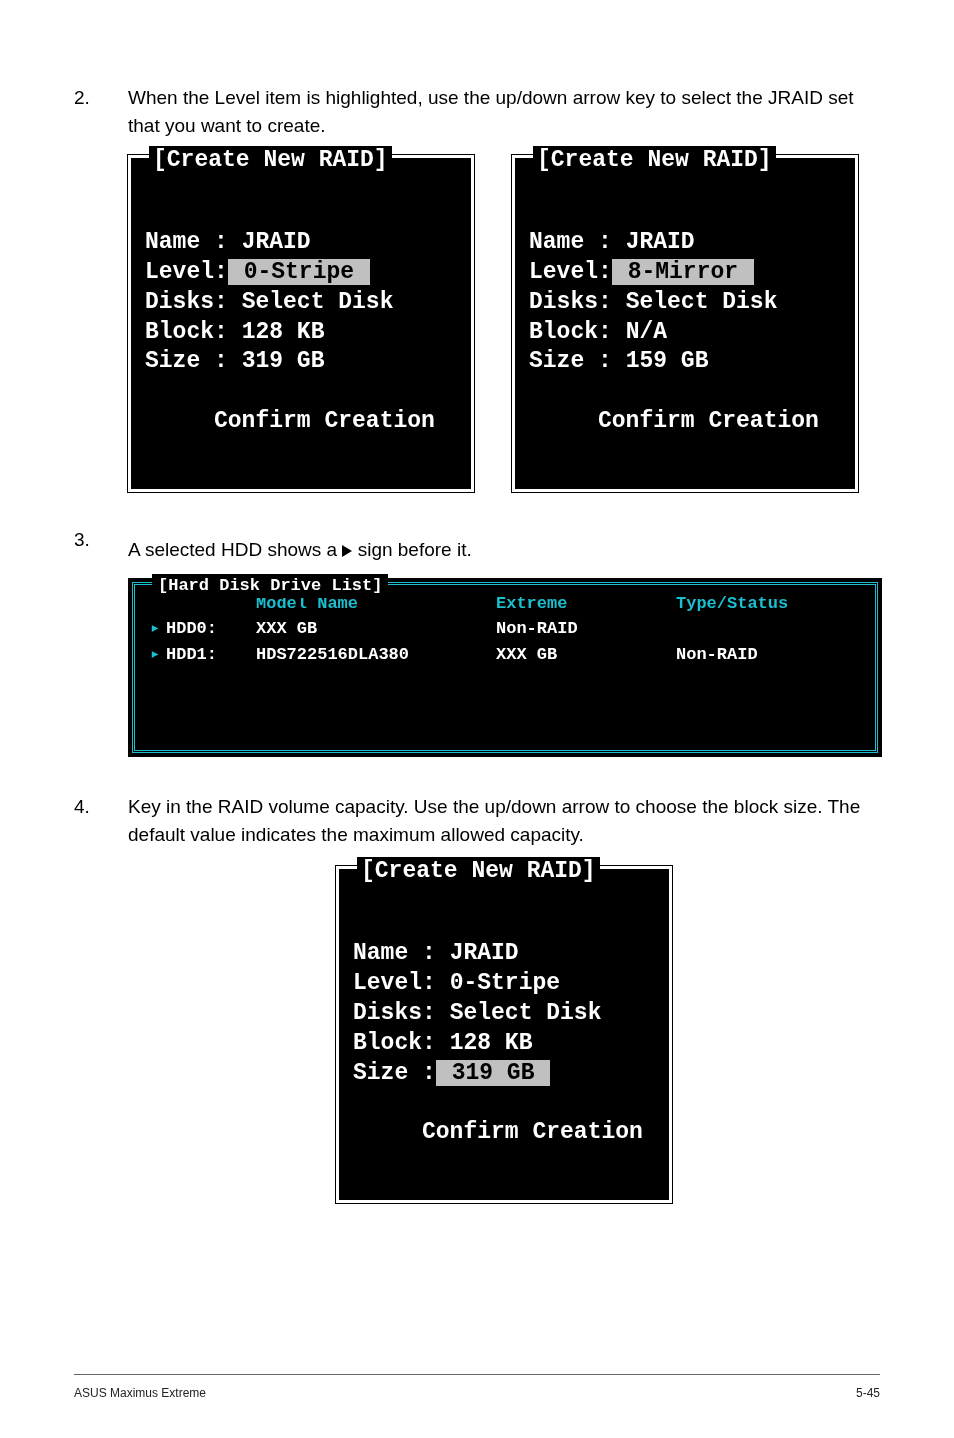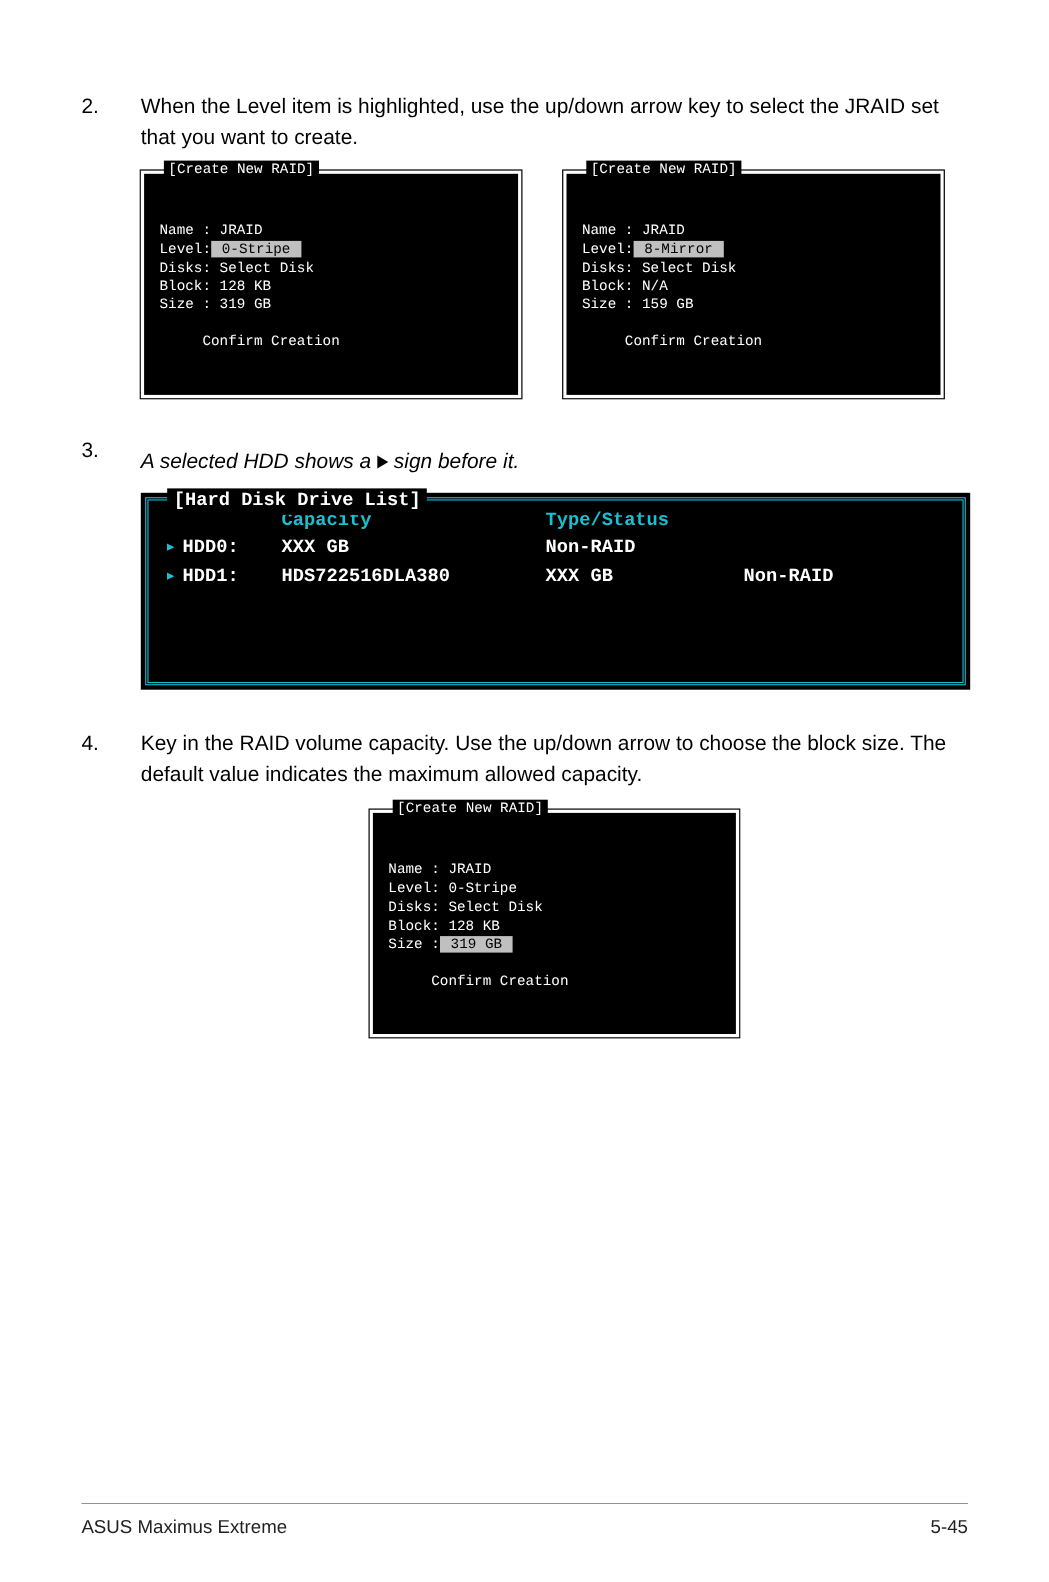--- a/index.html
+++ b/index.html
@@ -31,22 +31,22 @@
   .term-row {
     display: flex;
     gap: 38px;
     margin: 16px 0 34px 54px;
   }
   .term-single { margin: 18px 0 34px 54px; }
   .term {
     background: #000;
     color: #fff;
     font-family: "Courier New", monospace;
-    font-weight: normal;
-    font-size: 13px;
+    font-weight: bold;
+    font-size: 23px;
     line-height: 1.3;
     position: relative;
     border: 3px solid #fff;   
     outline: 1px solid #000;  
     padding: 10px 14px 22px 14px;
     white-space: pre;
   }
   .term.w-half { width: 346px; }
   .term.w-center { width: 336px; margin: 0 auto; }
   .term-title {
@@ -107,21 +107,21 @@
     position: absolute;
     margin-left: -16px;
   }
   .footer {
     position: fixed;
     bottom: 36px;
     left: 74px;
     right: 74px;
     display: flex;
     justify-content: space-between;
-    font-size: 17px;
+    font-size: 12px;
     color: #222;
     border-top: 1px solid #666;
     padding-top: 10px;
     width: 806px;
   }
   .tri {
     display: inline-block;
     width: 0; height: 0;
     border-top: 6px solid transparent;
     border-bottom: 6px solid transparent;
@@ -160,32 +160,33 @@
 <span><span>Block:</span><span> N/A</span></span>
 <span><span>Size :</span><span> 159 GB</span></span>
 
 <span>     <span>Confirm Creation</span></span>
     </div>
   </div>
 
   <div class="step">
     <div class="step-num">3.</div>
     <div class="step-body">
-      <div style="margin-top:10px;font-style:italic;">
+      <div style="margin-top:10px;">
         <span>A selected HDD shows a </span><span class="tri"></span><span> sign before it.</span>
       </div>
     </div>
   </div>
 
   <div class="disklist-wrap">
     <div class="disklist">
       <span class="title">[Hard Disk Drive List]</span>
       <div class="disklist-header">
         <span></span>
-        <span>Capacity</span>
+        <span>Model Name</span>
+        <span>Extreme</span>
         <span>Type/Status</span>
       </div>
       <div class="disklist-row">
         <span><span class="sel">▸</span><span>HDD0:</span></span>
         <span>XXX GB</span>
         <span>Non-RAID</span>
       </div>
       <div class="disklist-row">
         <span><span class="sel">▸</span><span>HDD1:</span></span>
         <span>HDS722516DLA380</span>

